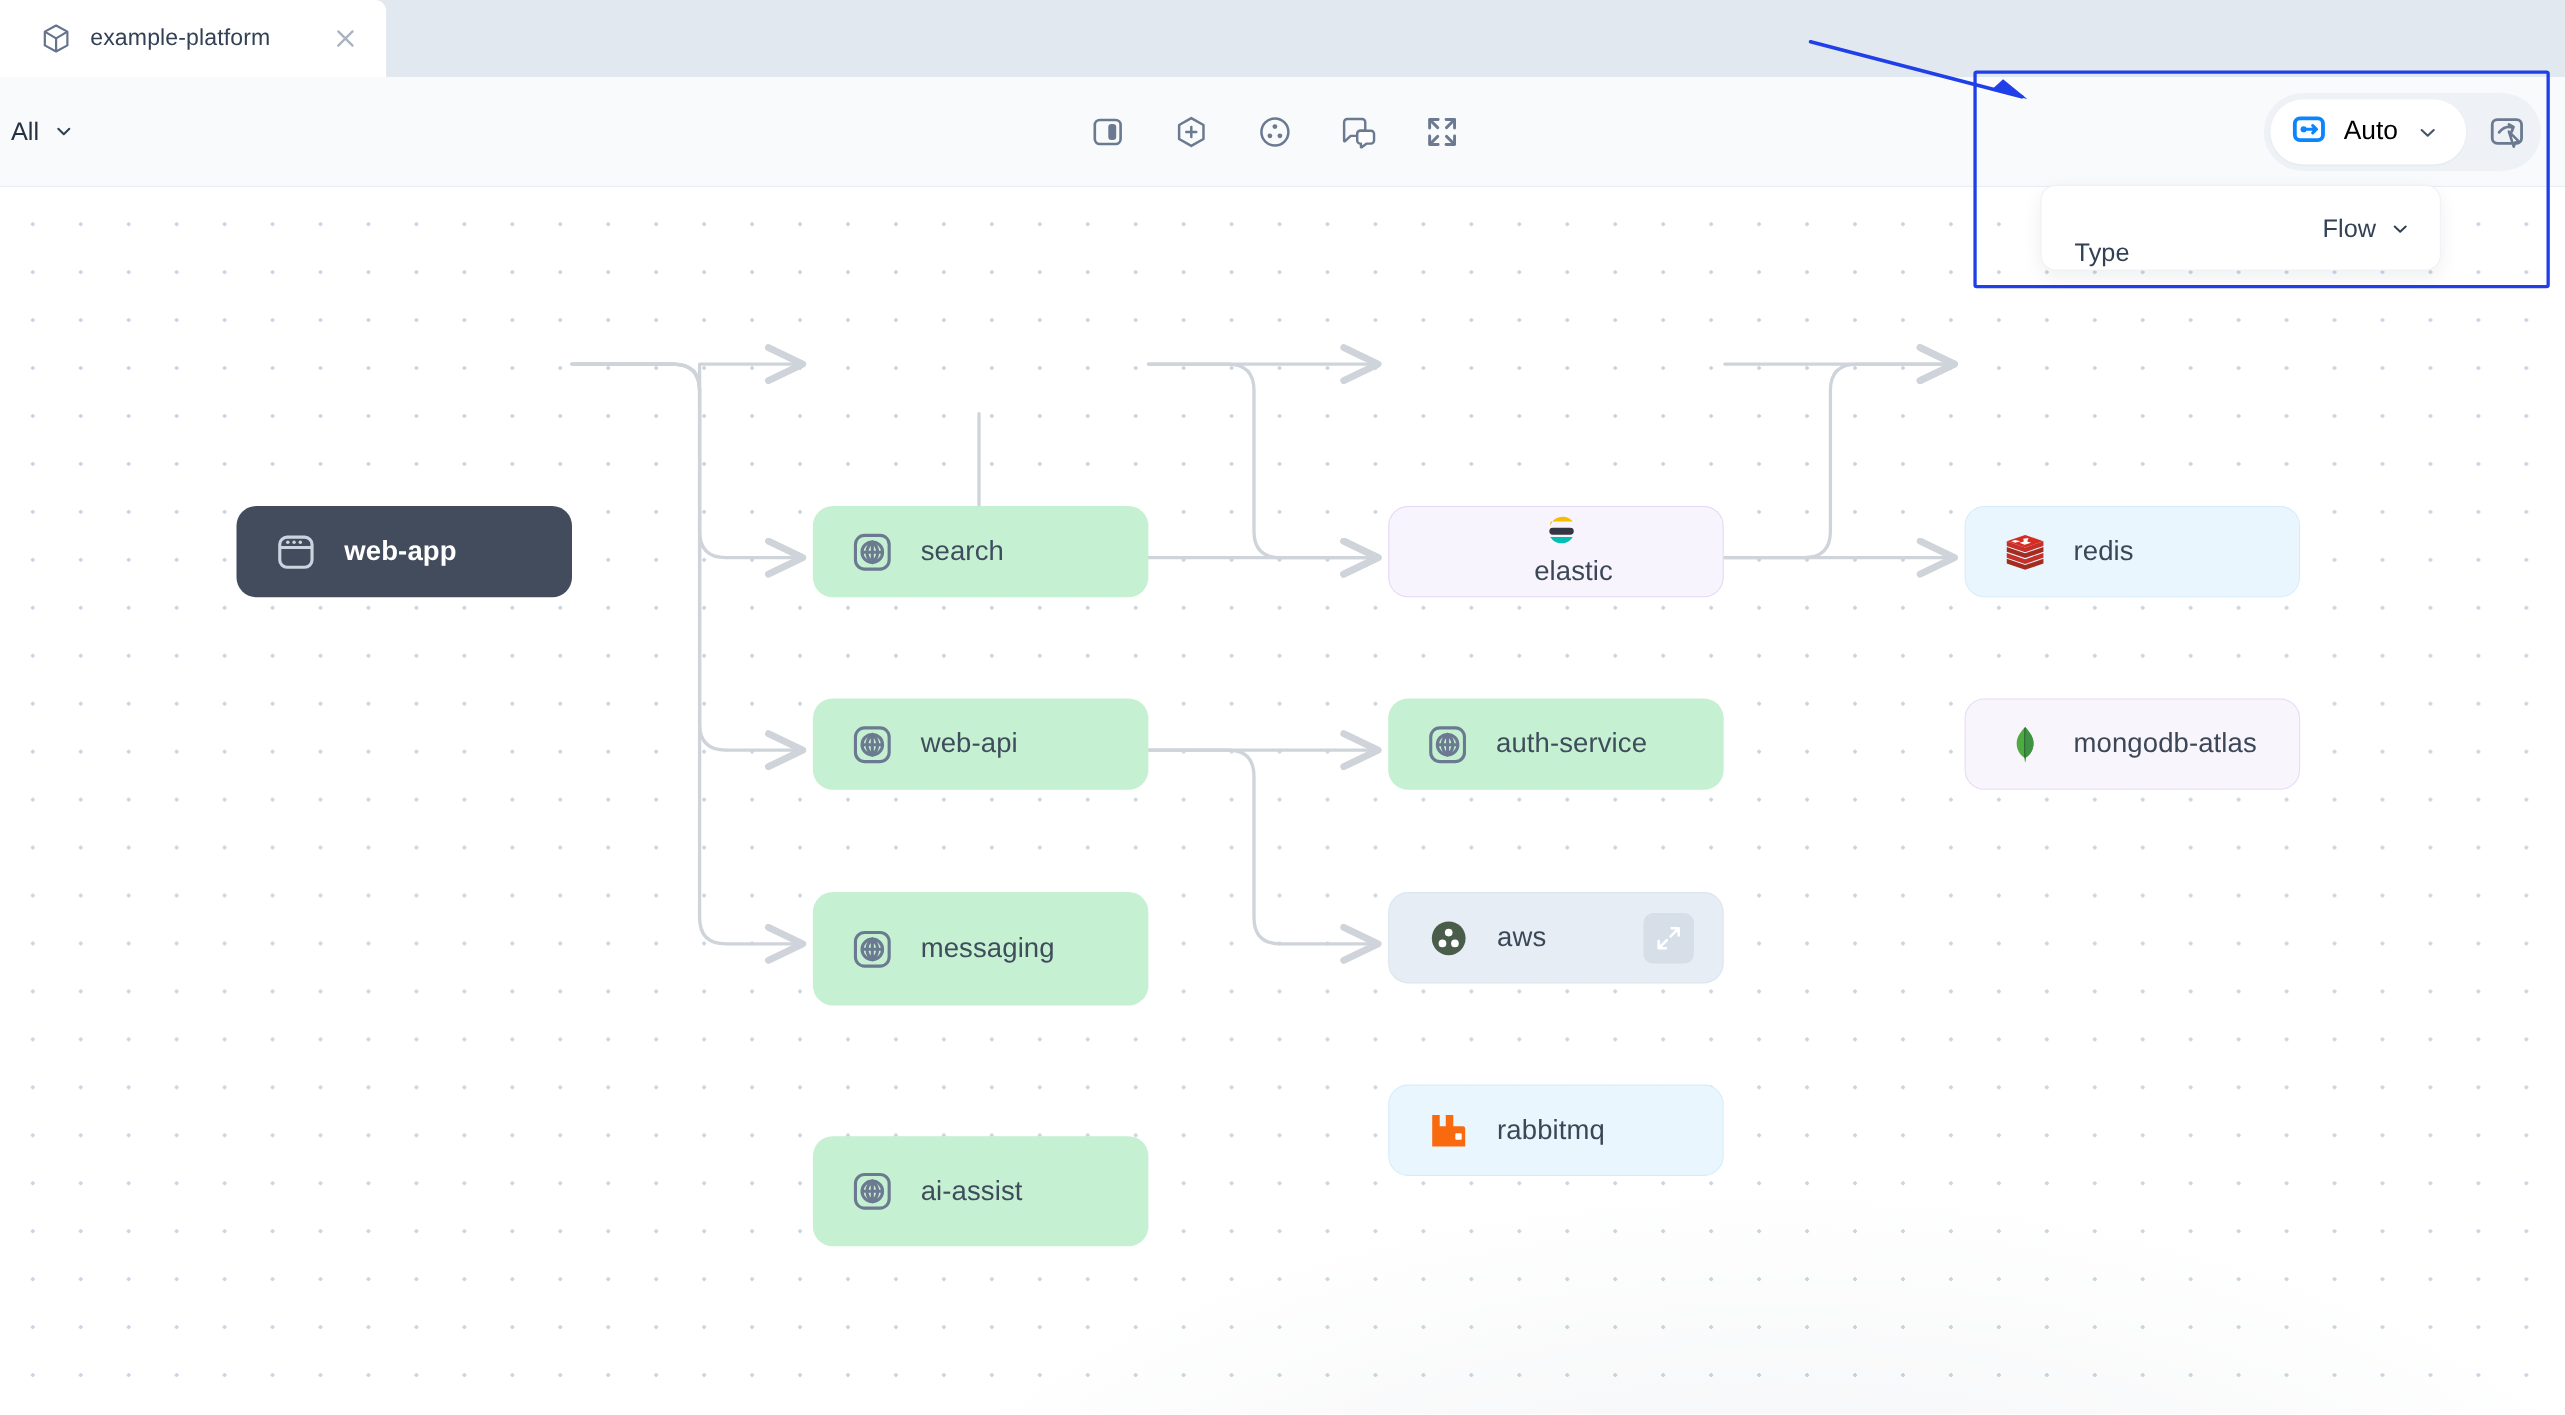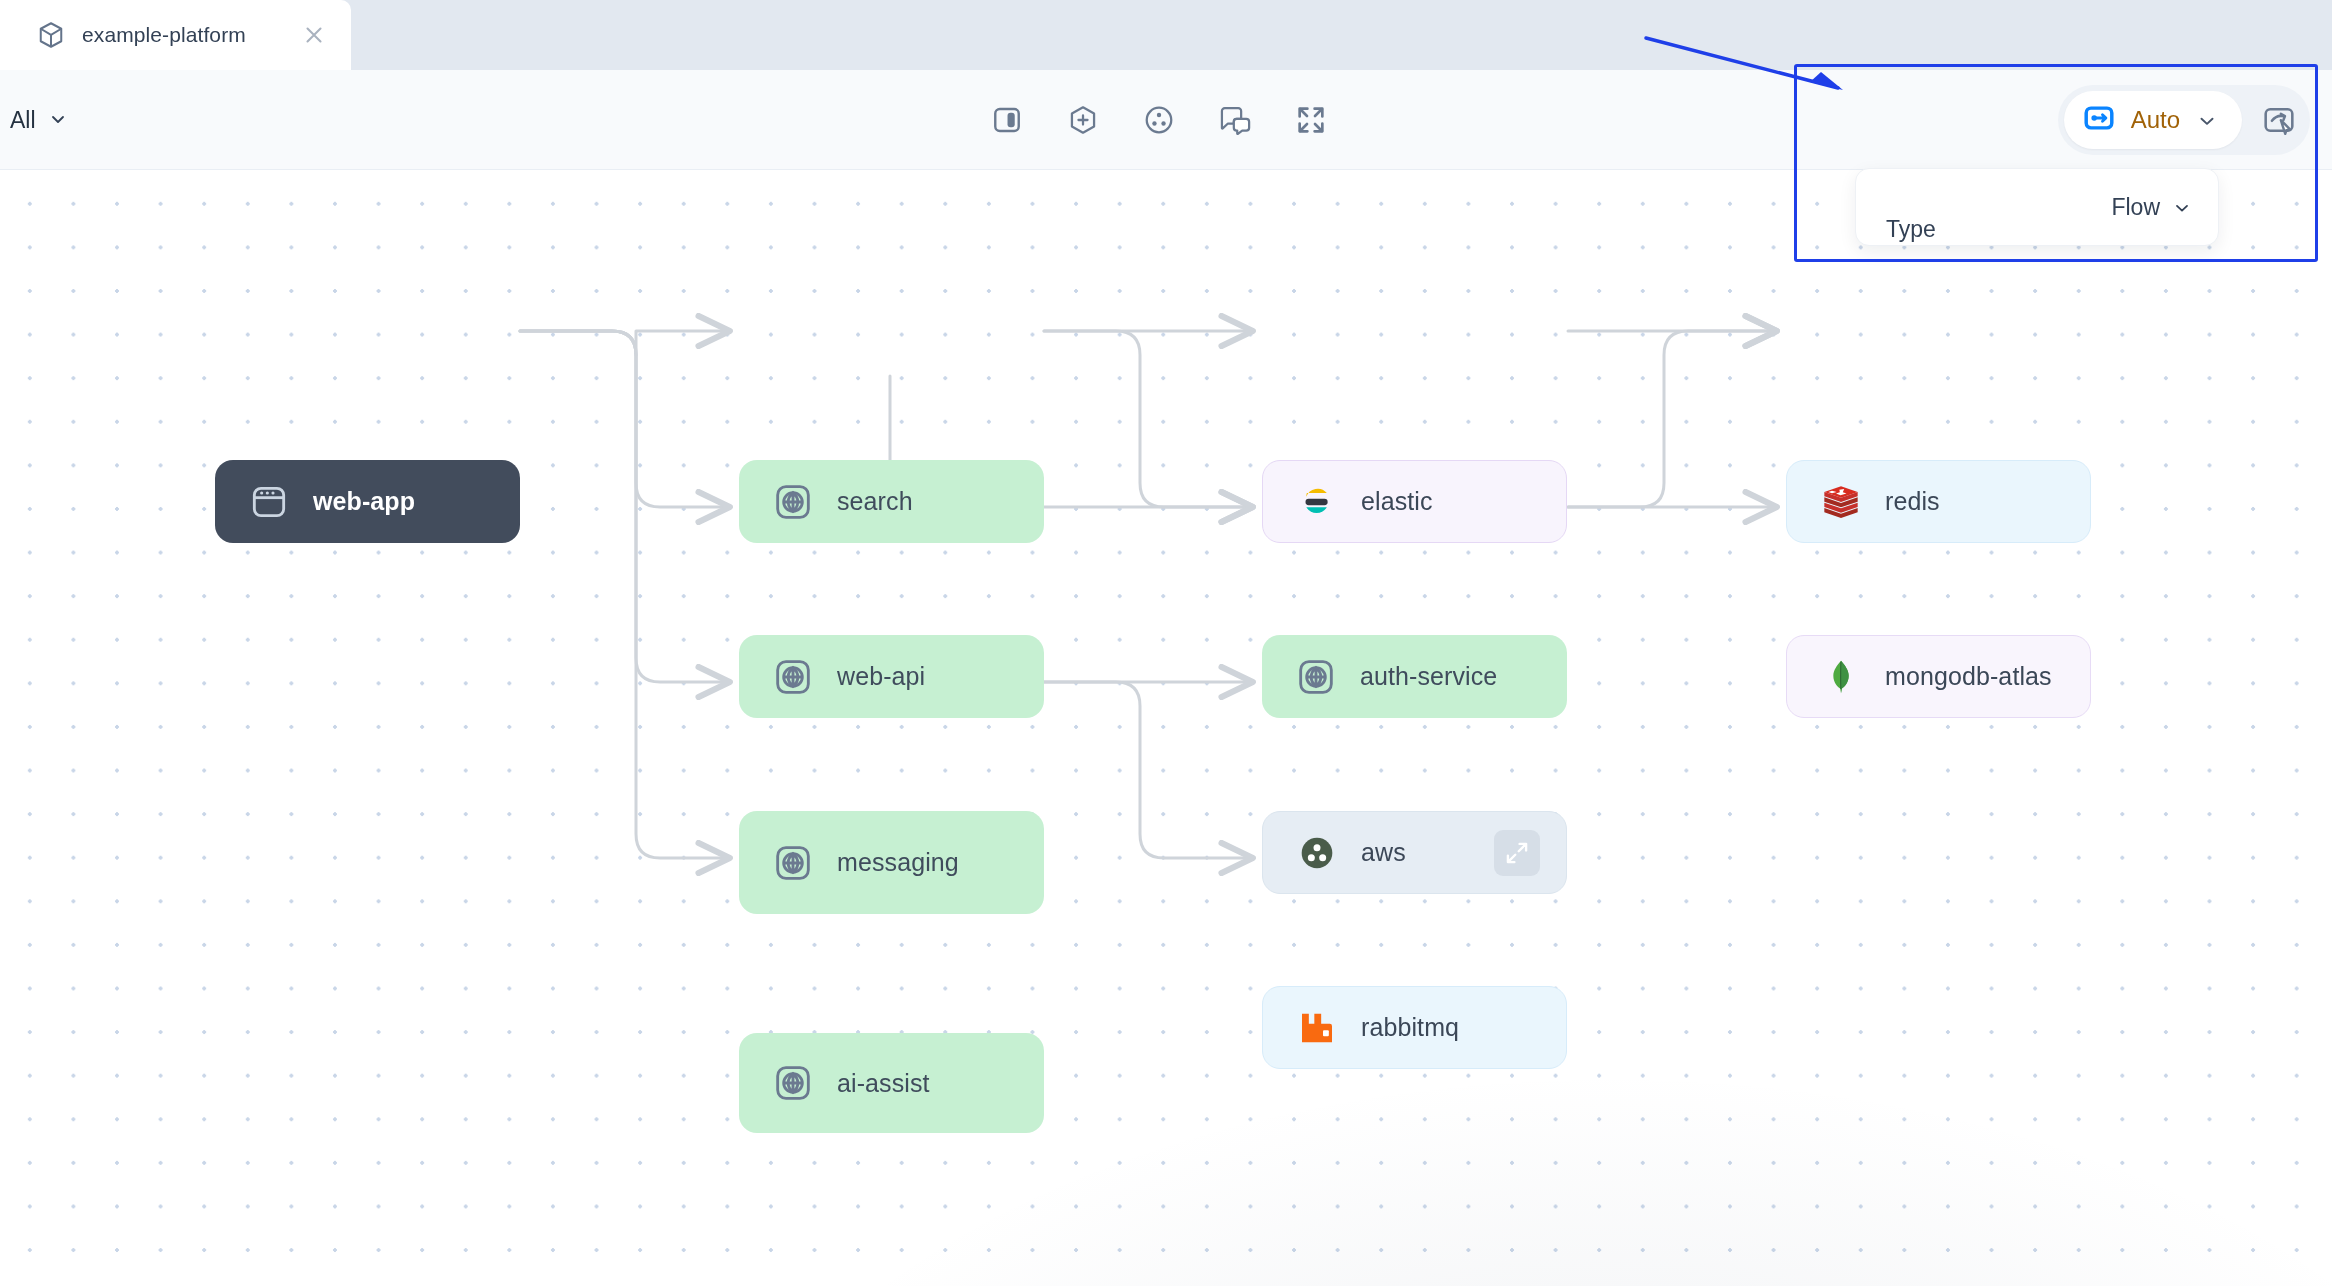--- a/index.html
+++ b/index.html
@@ -112,21 +112,21 @@
   .auto-pill {
     display: flex;
     align-items: center;
     gap: 16px;
     background: #ffffff;
     border-radius: 32px;
     padding: 11px 26px 11px 19px;
     cursor: pointer;
     box-shadow: 0 1px 2px rgba(15,23,42,.05);
   }
-  .auto-pill-label { font-size: 24px; color: #a16207; }
+  .auto-pill-label { font-size: 24px; color: #000000; }
   .export-btn {
     width: 46px; height: 46px;
     display: flex; align-items: center; justify-content: center;
     cursor: pointer;
     border-radius: 8px;
   }
 
   
   .canvas {
     position: absolute;
@@ -173,21 +173,21 @@
   .node-label {
     font-size: 25px;
     color: #3b4757;
     white-space: nowrap;
     letter-spacing: .1px;
   }
   .node.dark { background: #424c5c; }
   .node.dark .node-label { color: #ffffff; font-weight: 600; }
   .node.green { background: #c6f0d2; }
   .node.green .node-label { color: #3f4c5c; }
-  .node.purple { background: #f8f4fd; border: 1.5px solid #e5d8f5; }
+  .node.purple { background: #f8f4fd; border: 1.5px solid #e5d8f5; flex-direction: column; }
   .node.blue { background: #eaf6fd; border: 1.5px solid #d7ecfa; }
   .node.bluegrey { background: #e6edf4; border: 1.5px solid #dbe5ee; }
   .node.lav { background: #f9f5fd; border: 1.5px solid #e7dbf6; }
 
   .expand-chip {
     position: absolute;
     right: 26px; top: 50%;
     transform: translateY(-50%);
     width: 46px; height: 46px;
     border-radius: 9px;

